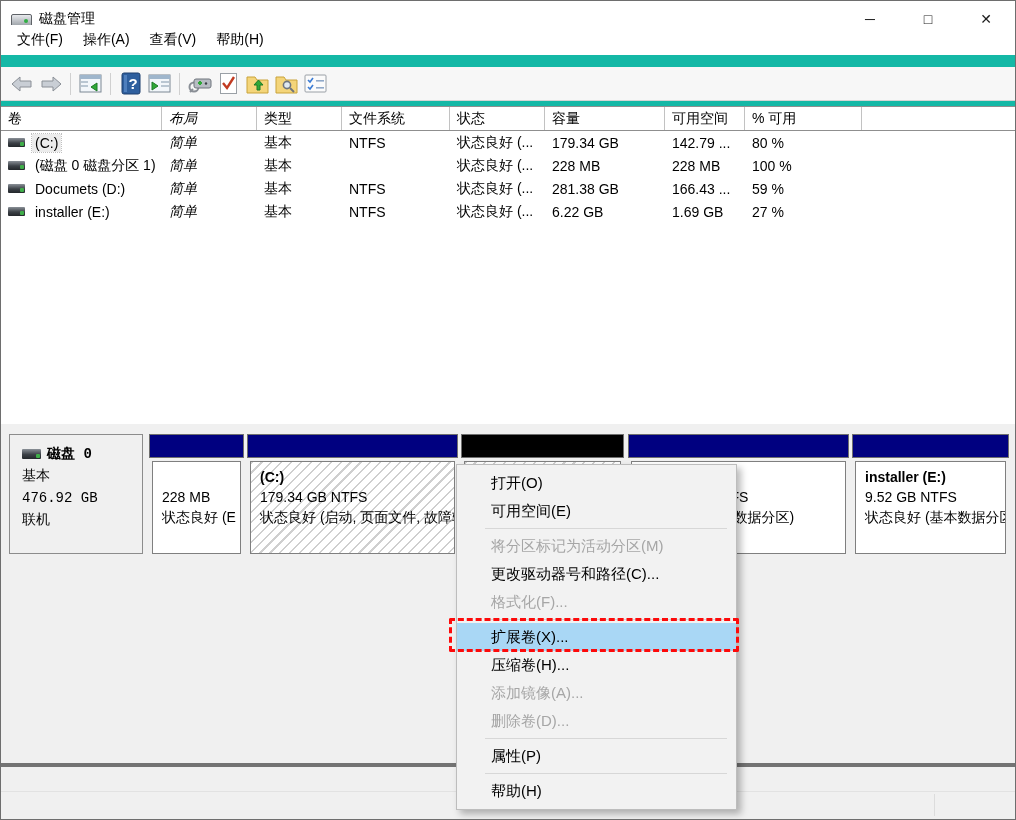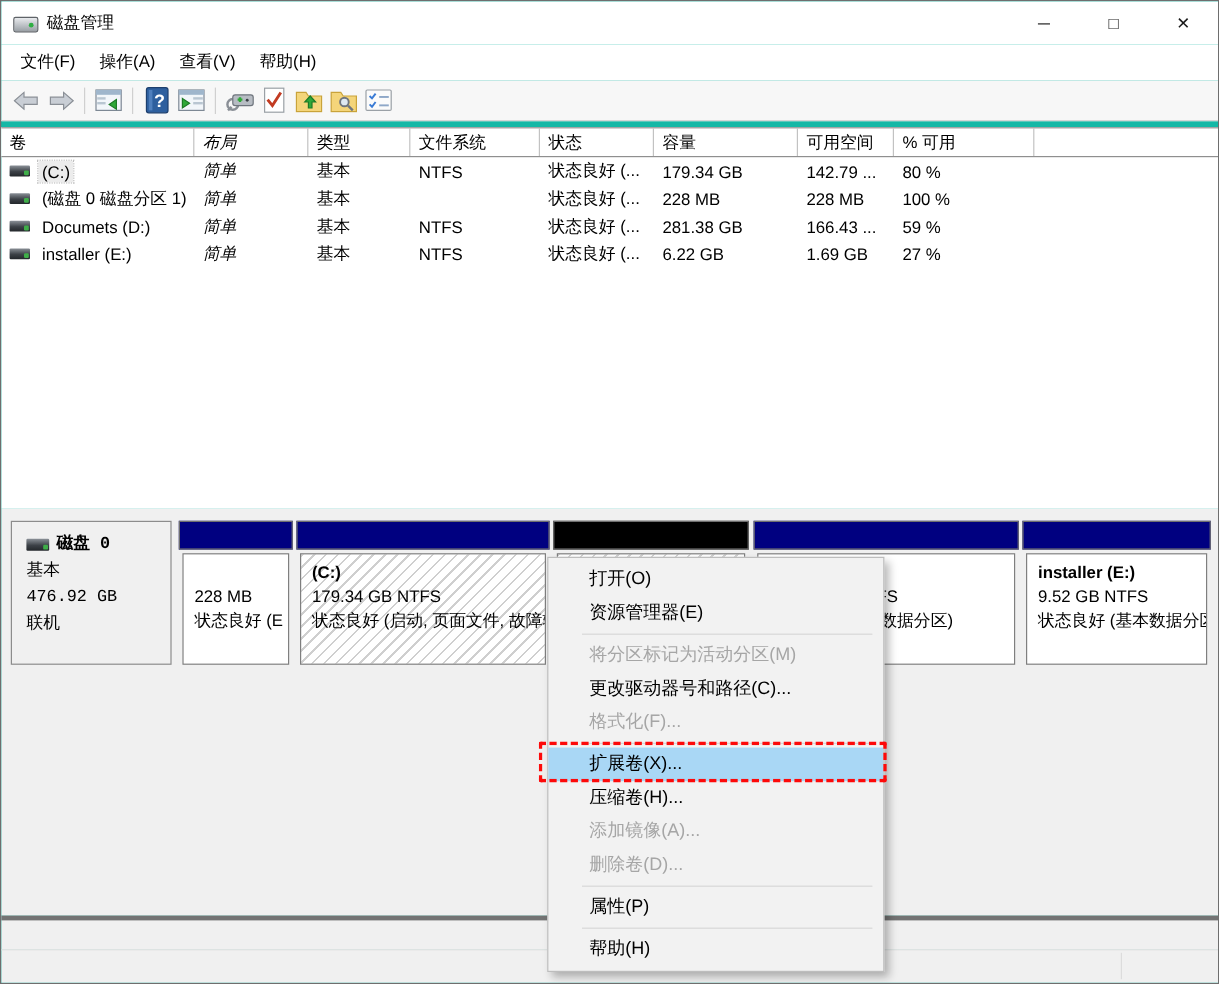--- a/index.html
+++ b/index.html
@@ -10,21 +10,21 @@
   }
   
   .titlebar{position:absolute;left:0;top:0;width:100%;height:36px;background:#fff;display:flex;align-items:center;}
   .title-icon{width:20px;height:15px;margin:0 8px 0 10px;position:relative;}
   .title-icon .case{position:absolute;left:0;top:2px;width:19px;height:11px;border:1px solid #5f6368;border-radius:2px;background:linear-gradient(180deg,#e8eaed,#9aa0a6);}
   .title-icon .led{position:absolute;right:3px;bottom:4px;width:4px;height:4px;background:#2fae43;border-radius:50%;}
   .title-text{font-size:14px;}
   .win-controls{margin-left:auto;display:flex;height:36px;}
   .wc{width:58px;height:36px;display:flex;align-items:center;justify-content:center;font-size:14px;color:#1a1a1a;cursor:default;}
   
-  .menubar{position:absolute;left:0;top:36px;width:100%;height:30px;background:#fff;display:flex;align-items:center;padding-left:6px;box-sizing:border-box;}
+  .menubar{position:absolute;left:0;top:24px;width:100%;height:30px;background:#fff;display:flex;align-items:center;padding-left:6px;box-sizing:border-box;}
   .menu-item{font-size:14px;padding:4px 10px;}
   
   .toolbar{position:absolute;left:0;top:66px;width:100%;height:34px;background:#f7f7f7;border-bottom:1px solid #d5d5d5;display:flex;align-items:center;padding-left:6px;box-sizing:border-box;}
   .tbtn{width:27px;height:27px;display:flex;align-items:center;justify-content:center;margin:0 1px;}
   .tsep{width:1px;height:22px;background:#d0d0d0;margin:0 5px;}
   
   .list{position:absolute;left:0;top:105px;width:100%;height:318px;background:#fff;}
   .lheader{display:flex;height:25px;border-top:1px solid #8f8f8f;border-bottom:1px solid #8f8f8f;align-items:center;font-size:14px;box-sizing:border-box;background:#fff;}
   .hcell{height:100%;display:flex;align-items:center;padding-left:7px;box-sizing:border-box;border-right:1px solid #c2c2c2;}
   .lrow{display:flex;height:23px;align-items:center;font-size:14px;}
@@ -300,21 +300,21 @@
       <span class="lg-sq" style="background:#000080;"></span>
       <span>主分区</span>
     </span>
   </div>
 
   <div class="statusbar"></div>
   <div class="grip-divider"></div>
 
   <div class="cmenu">
     <div class="mitem">打开(O)</div>
-    <div class="mitem">资源管理器(E)</div>
+    <div class="mitem">可用空间(E)</div>
     <div class="msep"></div>
     <div class="mitem disabled">将分区标记为活动分区(M)</div>
     <div class="mitem">更改驱动器号和路径(C)...</div>
     <div class="mitem disabled">格式化(F)...</div>
     <div class="msep"></div>
     <div class="mitem hl">扩展卷(X)...</div>
     <div class="mitem">压缩卷(H)...</div>
     <div class="mitem disabled">添加镜像(A)...</div>
     <div class="mitem disabled">删除卷(D)...</div>
     <div class="msep"></div>

